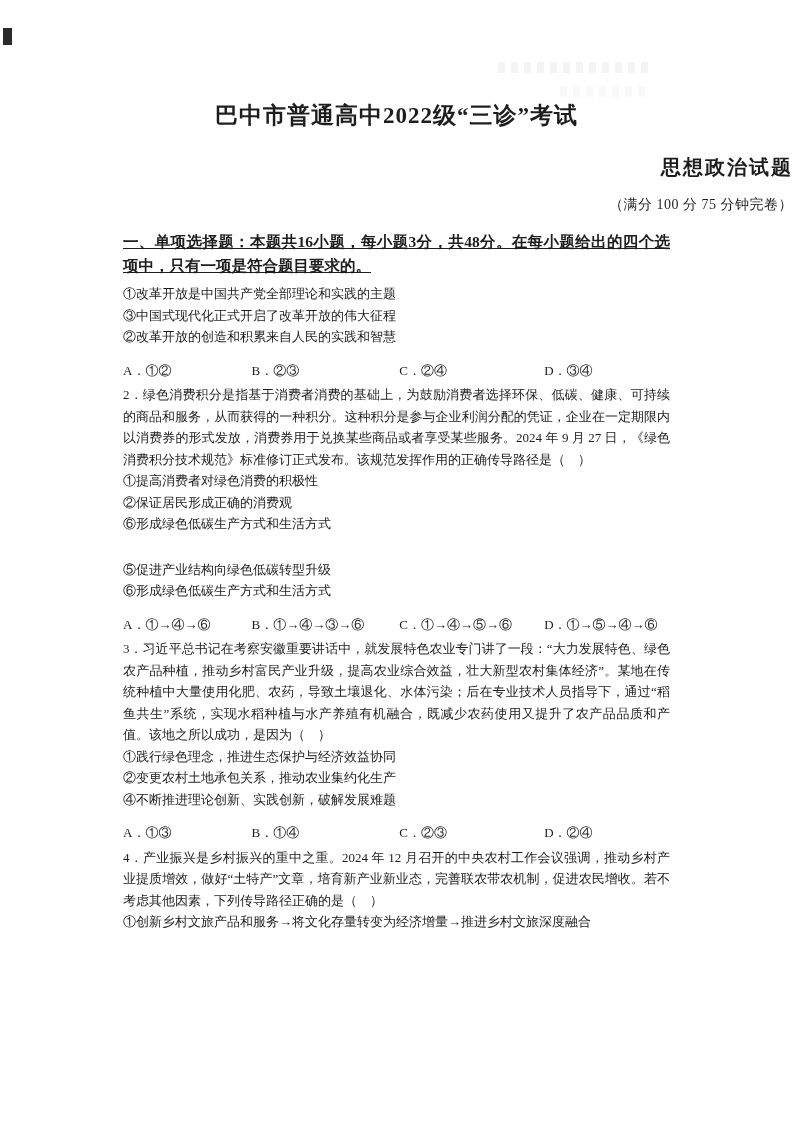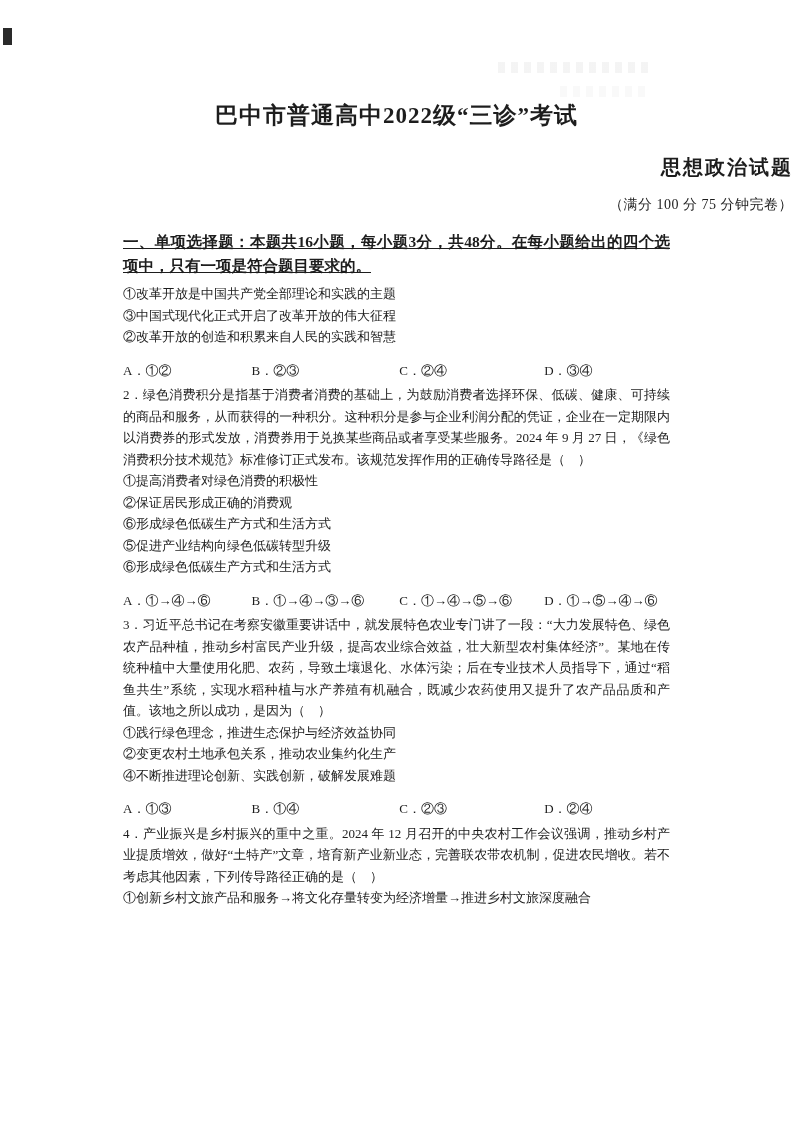--- a/index.html
+++ b/index.html
@@ -69,21 +69,21 @@
     font-size: 13px;
     line-height: 21.5px;
     text-align: justify;
     text-justify: inter-ideograph;
   }
   .item {
     font-size: 13px;
     line-height: 21.5px;
     text-align: justify;
   }
-  .item.gap { }
+  .item.gap { margin-top: 24px; }
   .choices {
     display: grid;
     grid-template-columns: 23.5% 27% 26.5% 23%;
     font-size: 13px;
     line-height: 21.5px;
     margin: 12px 0 3px 0;
   }
   .choice { white-space: nowrap; }
 </style>
 </head>

